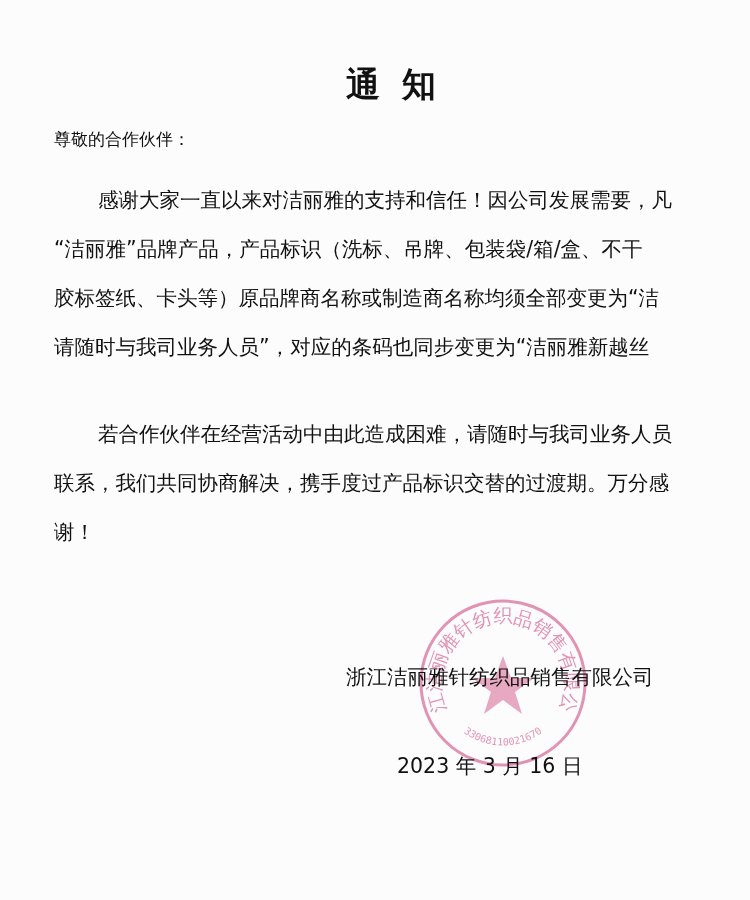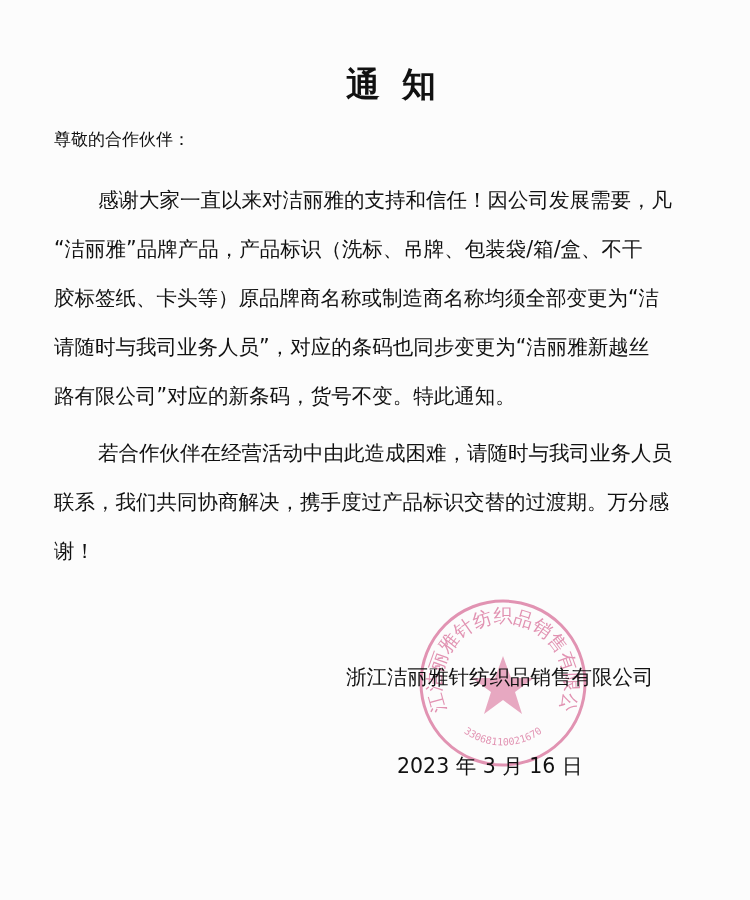--- a/index.html
+++ b/index.html
@@ -11,41 +11,40 @@
       position: absolute; top: 62px; left: 16px; width: 750px; text-align: center;
       font-size: 34px; font-weight: bold; letter-spacing: 22px; text-indent: 22px;
     }
     .greeting { position: absolute; left: 54px; top: 128px; font-size: 17px; }
     .para {
       position: absolute; left: 54px; width: 640px; font-size: 20.5px; line-height: 49px;
     }
     .para .line { display: block; white-space: nowrap; }
     .indent { padding-left: 44px; }
     .p1 { top: 176px; }
-    .p2 { top: 429px; }
+    .p2 { top: 410px; }
     .bold { font-weight: normal; }
     .sign-company { position: absolute; left: 346px; top: 663px; font-size: 20.5px; white-space: nowrap; z-index: 2; }
     .sign-date { position: absolute; left: 397px; top: 752px; font-size: 20.5px; white-space: nowrap; z-index: 2; }
     .stamp {
       position: absolute; left: 418px; top: 598px; width: 170px; height: 170px; z-index: 1; opacity: 0.75;
     }
   </style>
 </head>
 <body>
 
 <div class="title">通知</div>
 
 <div class="greeting">尊敬的合作伙伴：</div>
 
 <div class="para p1">
   <span class="line indent">感谢大家一直以来对洁丽雅的支持和信任！因公司发展需要，凡</span>
   <span class="line">“洁丽雅”品牌产品，产品标识（洗标、吊牌、包装袋/箱/盒、不干</span>
   <span class="line">胶标签纸、卡头等）原品牌商名称或制造商名称均须全部变更为“洁</span>
   <span class="line"><span>请随时与我司业务人员”，</span><span class="bold">对应的条码也同步变更为“洁丽雅新越丝</span></span>
-  <span class="line"><span class="bold">路有限公司”对应的新条码，</span><span>货号不变。特此通知。</span></span>
 </div>
 
 <div class="para p2">
   <span class="line indent">若合作伙伴在经营活动中由此造成困难，请随时与我司业务人员</span>
   <span class="line">联系，我们共同协商解决，携手度过产品标识交替的过渡期。万分感</span>
   <span class="line">谢！</span>
 </div>
 
 <svg class="stamp" viewBox="0 0 170 170">
   <defs>

